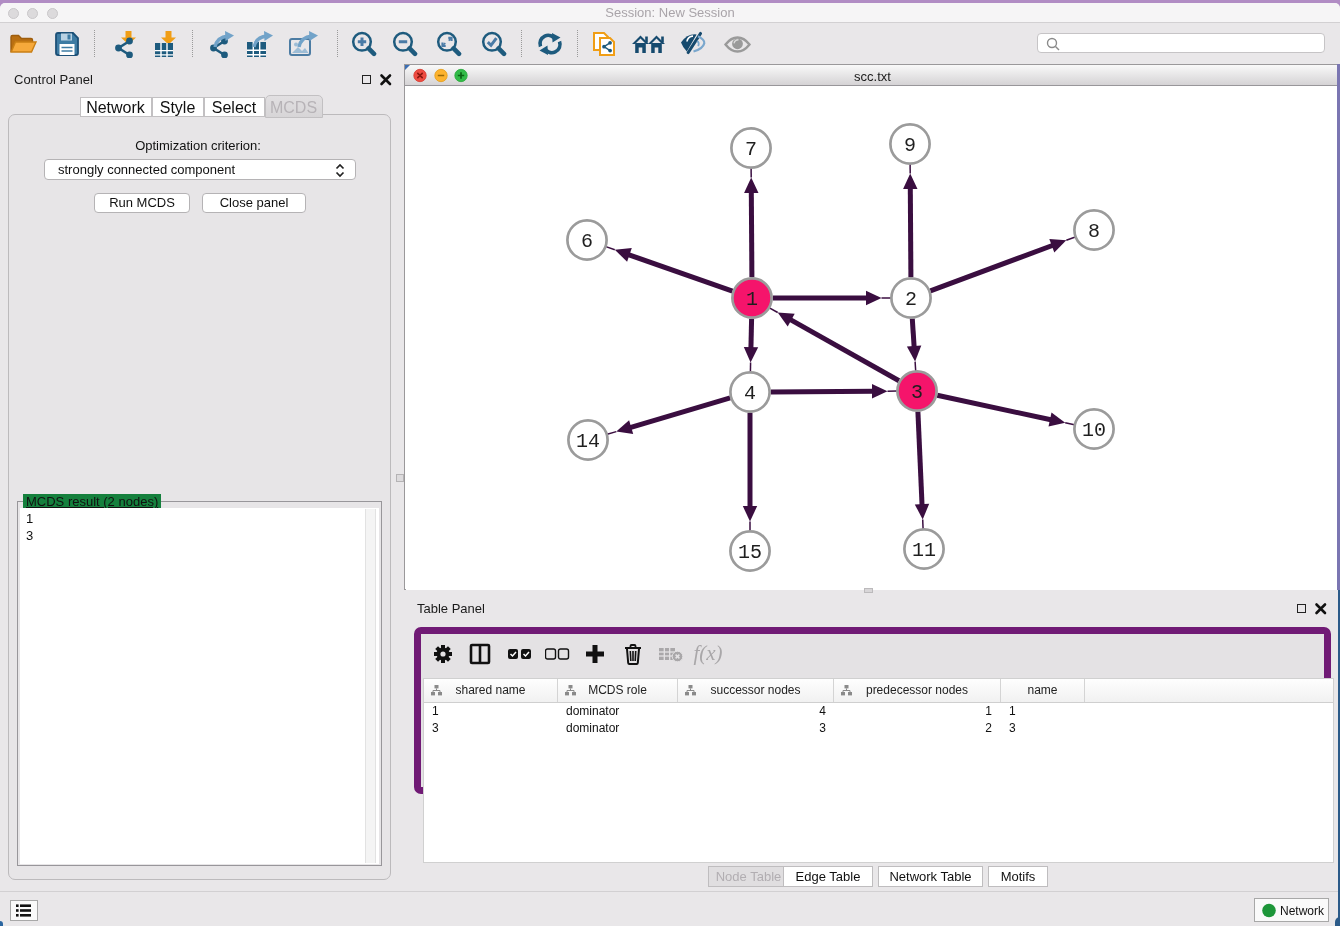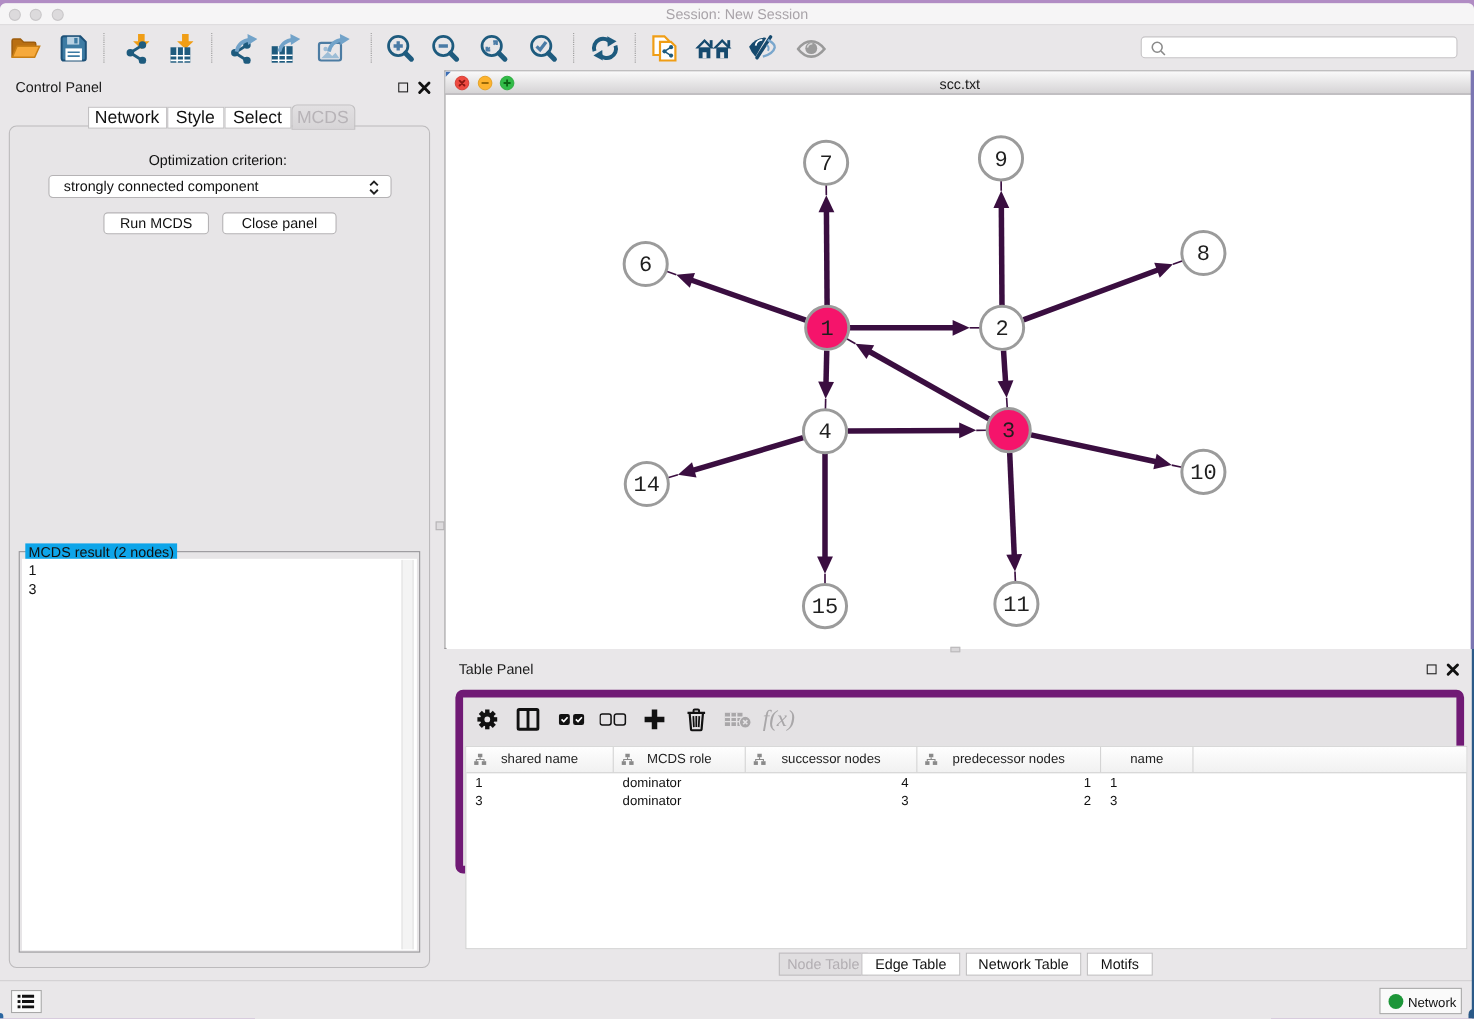--- a/index.html
+++ b/index.html
@@ -33,22 +33,22 @@
 .tabsel { background:linear-gradient(#e2e0e2,#d7d5d7); color:#b7b3b7; border-radius:5px 5px 0 0; }
 #optlabel { position:absolute; left:0; top:74px; width:384px; text-align:center;
   font-size:13px; color:#111; }
 #dropdown { position:absolute; left:38px; top:95px; width:312px; height:21px;
   background:#fff; border:1px solid #b5b3b5; border-radius:4px;
   font-size:13px; color:#111; line-height:19px; padding-left:13px; }
 .btn { position:absolute; height:20px; background:#fff; border:1px solid #b5b3b5;
   border-radius:4px; font-size:13px; color:#111; text-align:center; line-height:18px; }
 #fieldset { position:absolute; left:11px; top:437px; width:365px; height:365px;
   border:1px solid #98969a; }
-#fieldlegend { position:absolute; left:5px; top:-8px; background:#0ea5e9;
-  padding:0 3px; font-size:13px; color:#111; }
+#fieldlegend { position:absolute; left:5px; top:-8px; background:#15803d;
+  padding:0 3px; font-size:13px; color:#111;text-decoration:underline; }
 #mcdstext { position:absolute; left:2px; top:6px; width:359px; height:356px;
   background:#fff; font-size:13px; color:#111; line-height:17px; padding:2px 0 0 6px; }
 #mcdsscroll { position:absolute; right:3px; top:1px; width:11px; height:354px;
   background:#f4f4f4; border-left:1px solid #e2e2e2; border-right:1px solid #e2e2e2; }
 
 #nw { position:absolute; left:404px; top:61px; width:936px; height:526px;
   border:1px solid #9a989a; border-right:none; background:#fff; }
 #nwtitle { position:absolute; left:0; top:0; width:935px; height:21px;
   background:linear-gradient(#f9f9f9,#d5d3d5); border-bottom:1px solid #98969a; }
 #nwtext { position:absolute; left:0; top:4px; width:935px; text-align:center;

